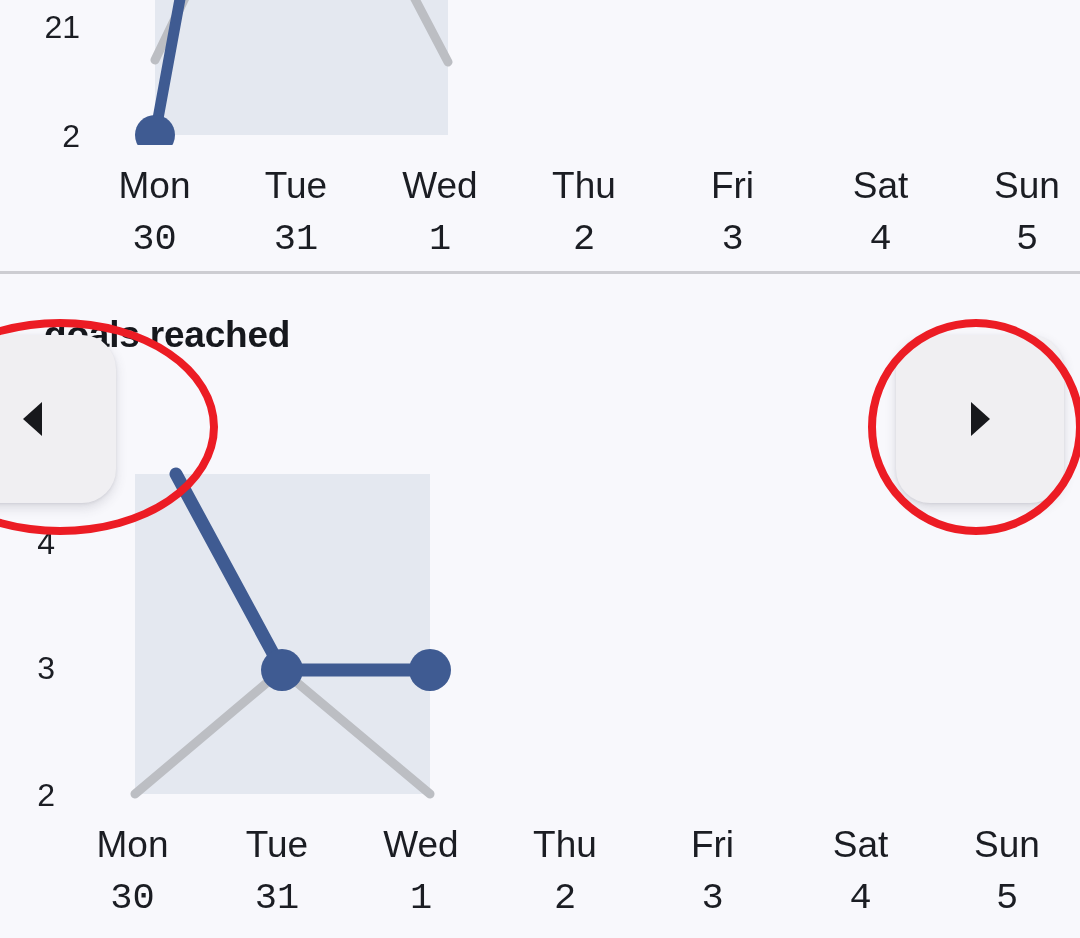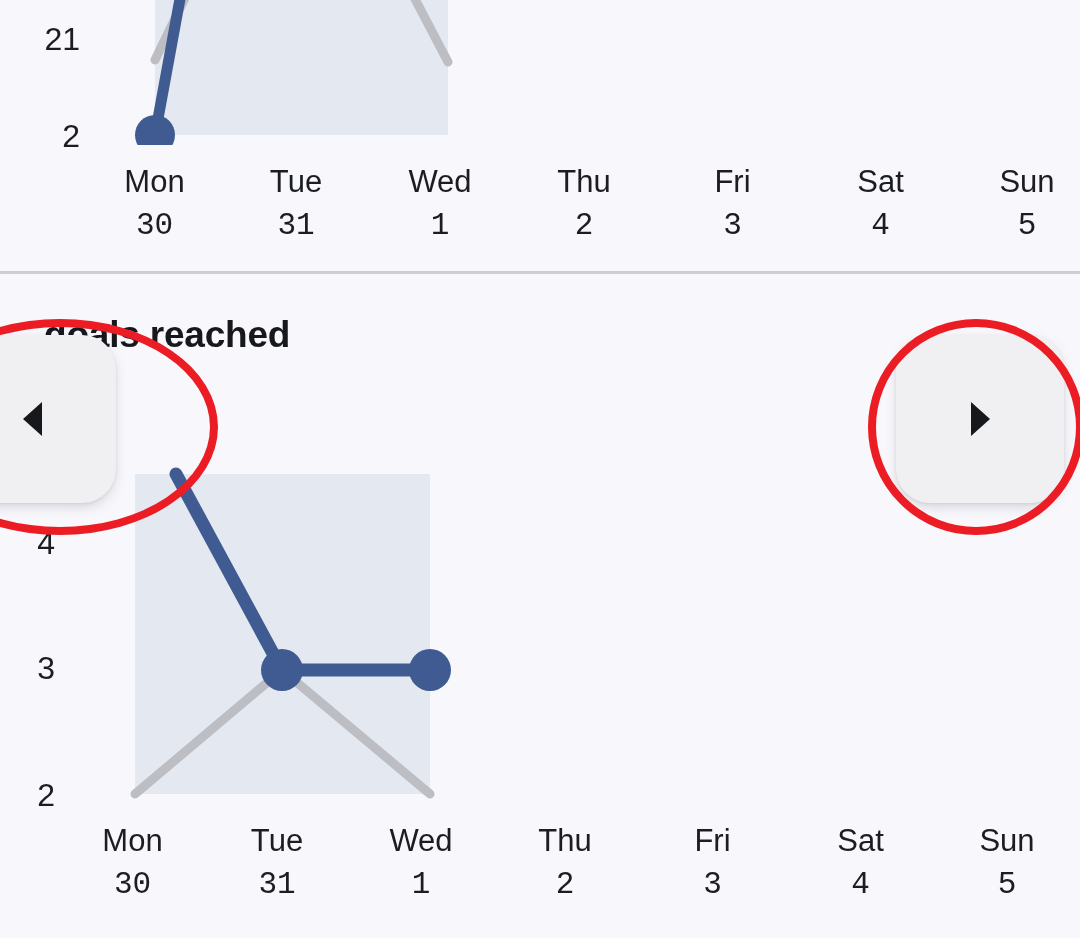--- a/index.html
+++ b/index.html
@@ -70,21 +70,21 @@
   
   .xaxis {
     position: absolute;
     left: 0;
     width: 1080px;
     height: 96px;
   }
   .xlabel {
     position: absolute;
     text-align: center;
-    font-size: 31px;
+    font-size: 37px;
     color: #1b1d23;
     line-height: 1.42;
     white-space: nowrap;
   }
   .xlabel .dow { display: block; }
   .xlabel .dom { display: block; font-family: Liberation Mono, monospace; }
 
   
   .nav-btn {
     position: absolute;
@@ -124,21 +124,21 @@
   .anno-prev { left: -98px; top: 319px; width: 300px; height: 200px; }
   .anno-next { left: 868px; top: 319px; width: 200px; height: 200px; }
 </style>
 </head>
 <body>
 
 <div class="screen">
 
   <div class="panel panel-top">
 
-    <div class="ytick" style="left:20px; top:233px;">21</div>
+    <div class="ytick" style="left:20px; top:221px;">21</div>
     <div class="ytick" style="left:20px; top:330px;">2</div>
 
     <div class="plot" style="left:0px; top:0px; width:1080px; height:355px;">
       <svg width="1080" height="355" viewBox="0 0 1080 355">
 
         <polygon points="155,60 295,-20 448,60 448,345 155,345" fill="#e4e8f0"></polygon>
 
         <polyline points="155,270 295,-20 448,272" fill="none" stroke="#bcbec3" stroke-width="9" stroke-linecap="round" stroke-linejoin="round"></polyline>
 
         <polyline points="155,345 222,-20" fill="none" stroke="#3f5b92" stroke-width="11" stroke-linecap="round" stroke-linejoin="round"></polyline>

